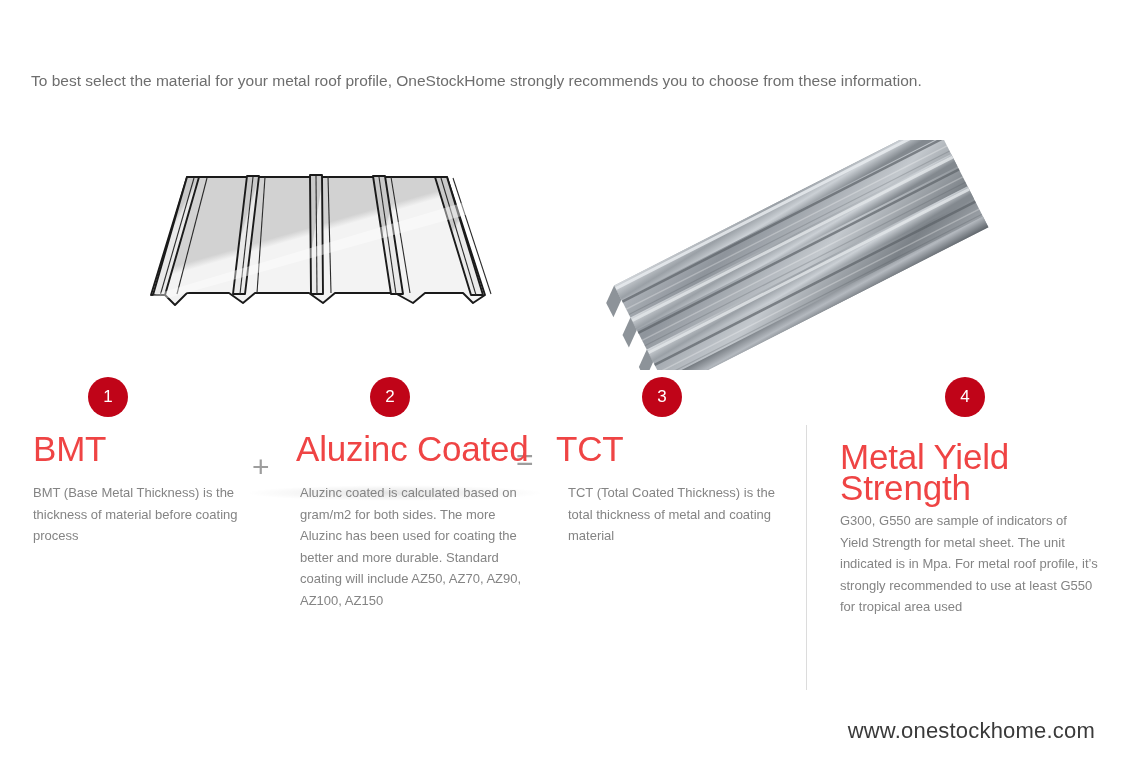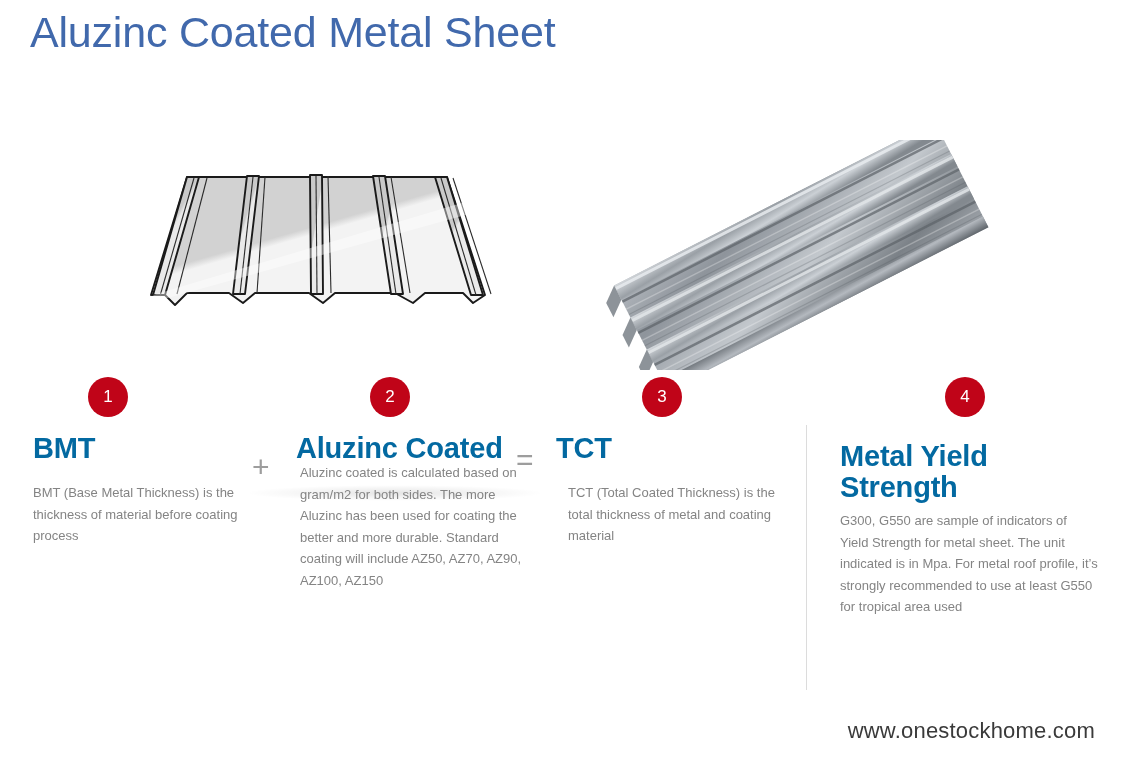--- a/index.html
+++ b/index.html
@@ -77,24 +77,24 @@
     border-radius: 50%;
     background: #c00418;
     color: #ffffff;
     font-size: 17px;
     line-height: 40px;
     text-align: center;
     font-weight: 400;
   }
   .col-heading {
     position: absolute;
-    font-size: 29px;
+    font-size: 35px;
     line-height: 31px;
-    font-weight: 700;
-    color: #0369a1;
+    font-weight: 400;
+    color: #ef4444;
     letter-spacing: -0.2px;
   }
   .col-body {
     position: absolute;
     font-size: 13px;
     line-height: 21.5px;
     color: #848484;
   }
 
   
@@ -125,21 +125,21 @@
     font-size: 22px;
     color: #3a3a3a;
     letter-spacing: 0.2px;
   }
 </style>
 </head>
 <body>
 
 <div id="page">
 
-  <div id="title">Aluzinc Coated Metal Sheet</div>
+  <div id="subtitle">To best select the material for your metal roof profile, OneStockHome strongly recommends you to choose from these information.</div>
 
   <div id="illustration-left">
     <svg viewBox="0 0 410 200" width="410" height="200" xmlns="http://www.w3.org/2000/svg">
       <defs>
         <linearGradient id="panelShade" x1="0" y1="0" x2="0.75" y2="1">
           <stop offset="0%" stop-color="#d2d2d2"></stop>
           <stop offset="48%" stop-color="#d2d2d2"></stop>
           <stop offset="52%" stop-color="#f3f3f3"></stop>
           <stop offset="100%" stop-color="#f3f3f3"></stop>
         </linearGradient>
@@ -248,21 +248,21 @@
 
   <div class="col">
     <div class="badge" style="left:88px; top:377px;">1</div>
     <div class="col-heading" style="left:33px; top:433px; width:220px;">BMT</div>
     <div class="col-body" style="left:33px; top:482px; width:218px;">BMT (Base Metal Thickness) is the thickness of material before coating process</div>
   </div>
 
   <div class="col">
     <div class="badge" style="left:370px; top:377px;">2</div>
     <div class="col-heading" style="left:296px; top:433px; width:260px;">Aluzinc Coated</div>
-    <div class="col-body" style="left:300px; top:462px; width:225px;">Aluzinc coated is calculated based on gram/m2 for both sides. The more Aluzinc has been used for coating the better and more durable. Standard coating will include AZ50, AZ70, AZ90, AZ100, AZ150</div>
+    <div class="col-body" style="left:300px; top:482px; width:225px;">Aluzinc coated is calculated based on gram/m2 for both sides. The more Aluzinc has been used for coating the better and more durable. Standard coating will include AZ50, AZ70, AZ90, AZ100, AZ150</div>
   </div>
 
   <div class="col">
     <div class="badge" style="left:642px; top:377px;">3</div>
     <div class="col-heading" style="left:556px; top:433px; width:220px;">TCT</div>
     <div class="col-body" style="left:568px; top:482px; width:222px;">TCT (Total Coated Thickness) is the total thickness of metal and coating material</div>
   </div>
 
   <div class="col">
     <div class="badge" style="left:945px; top:377px;">4</div>

